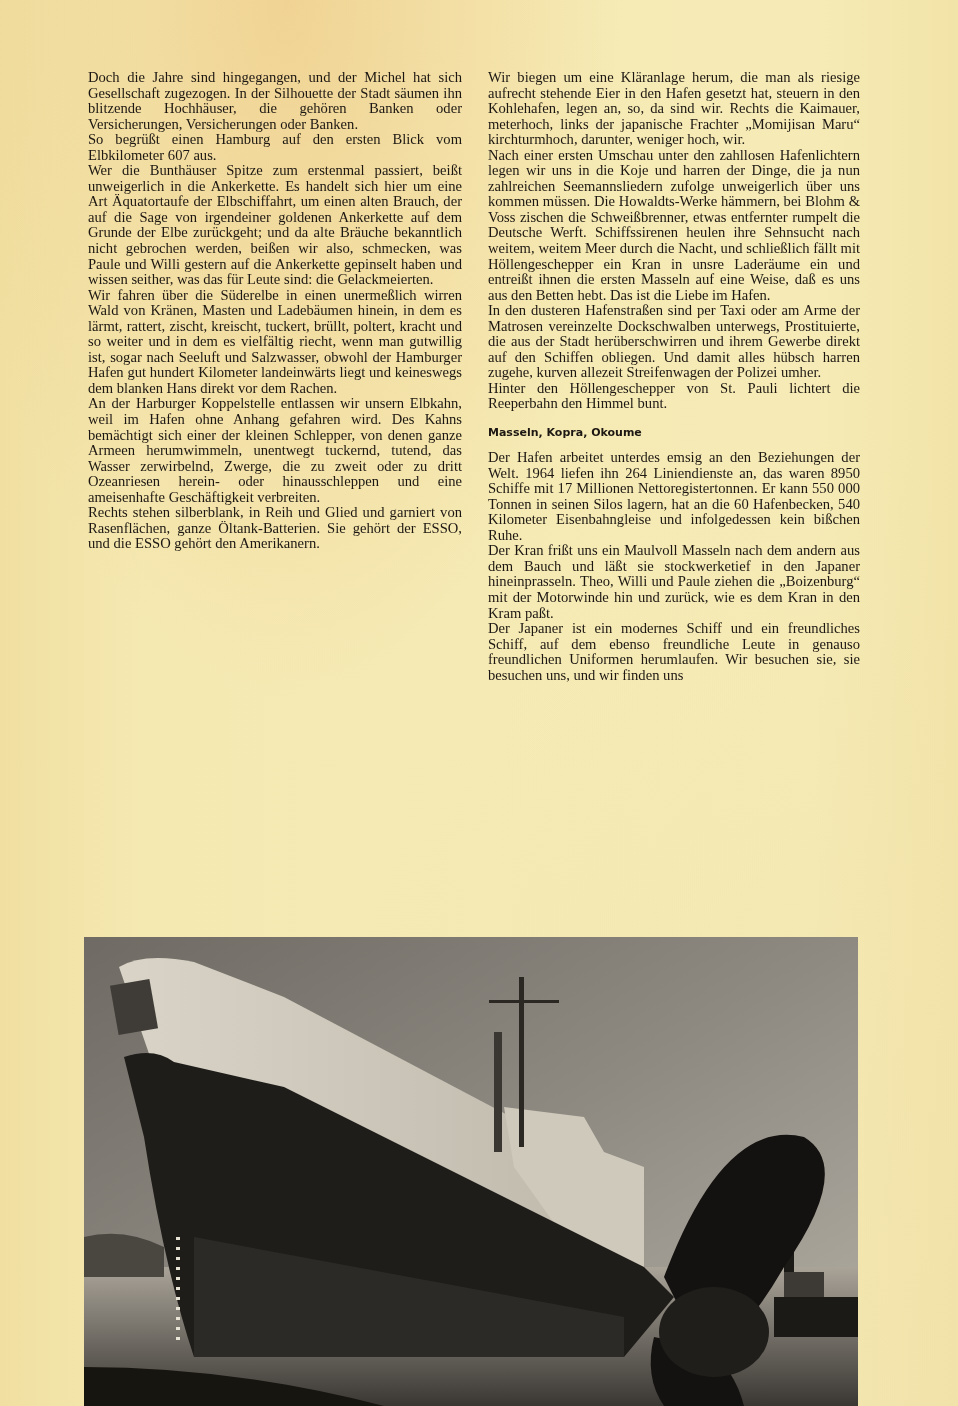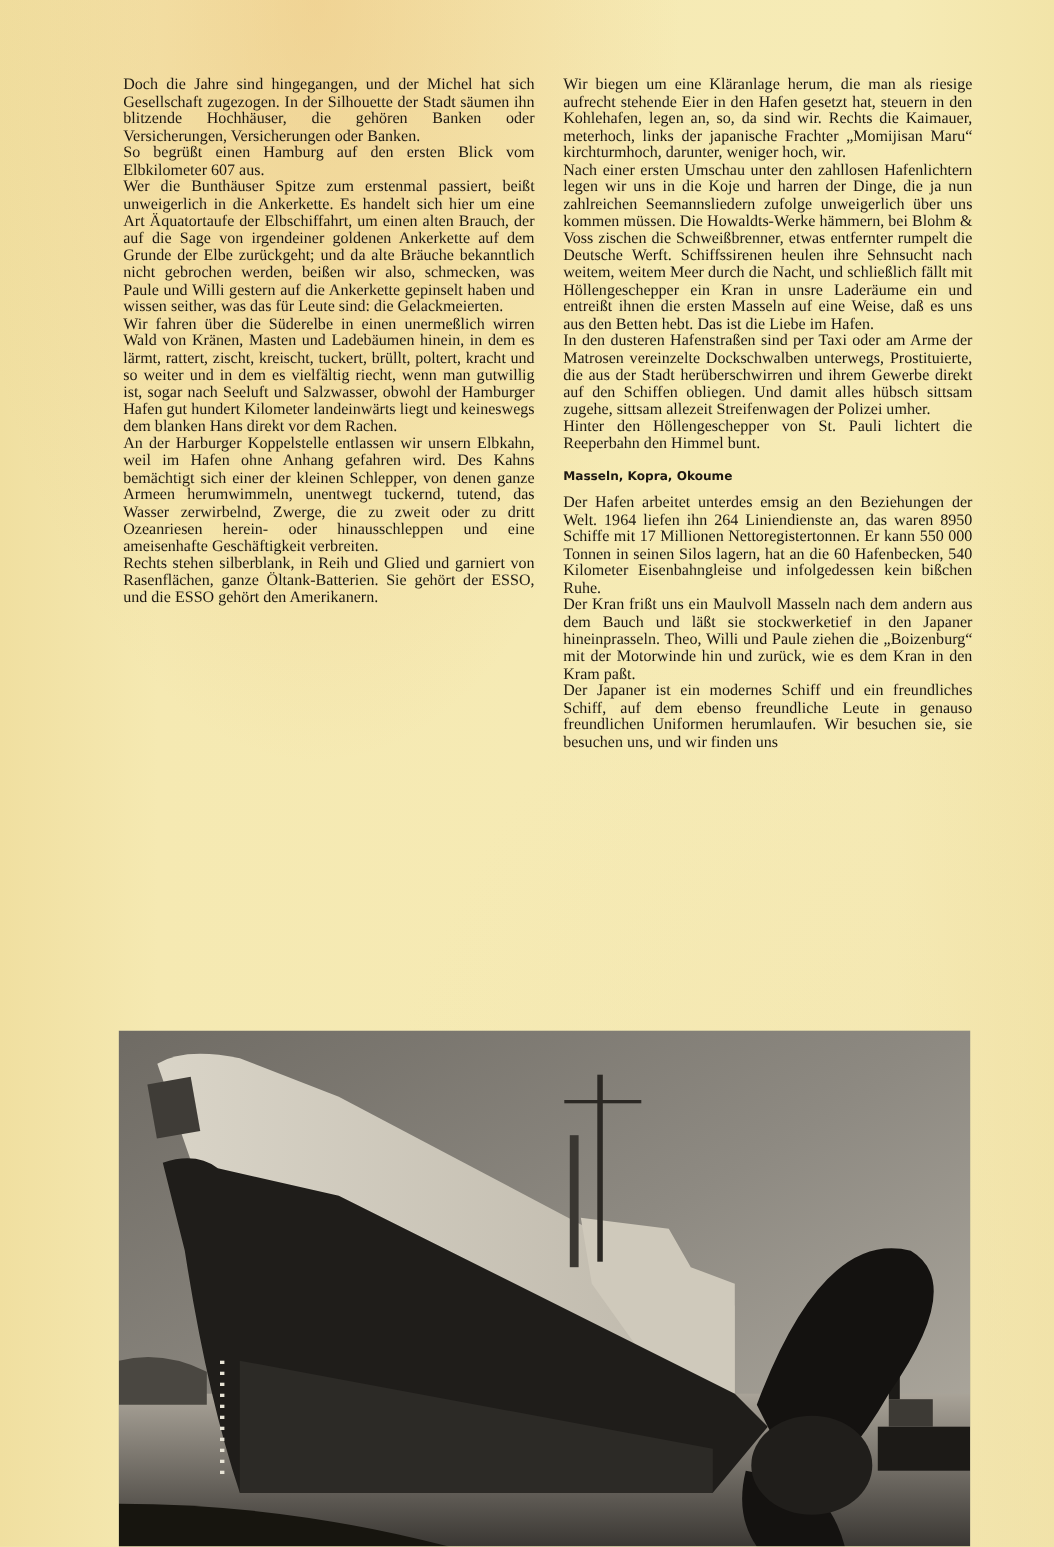--- a/index.html
+++ b/index.html
@@ -6,21 +6,21 @@
   body{
     width:958px;height:1406px;overflow:hidden;position:relative;
     background:#f3e6a8;
     background-image:
       radial-gradient(ellipse at 30% 0%, rgba(230,170,90,0.35), rgba(0,0,0,0) 35%),
       radial-gradient(ellipse at 100% 100%, rgba(240,225,170,0.6), rgba(0,0,0,0) 50%),
       linear-gradient(90deg,#f0dfa0 0%,#f5e9b2 15%,#f6ebb6 85%,#f2e4a8 100%);
     font-family:"DejaVu Serif","Liberation Serif",serif;
     color:#1c1712;
   }
-  .page{position:absolute;inset:0;margin-left:24px;}
+  .page{position:absolute;inset:0;}
   .col{
     position:absolute;top:70px;
     font-family:"Liberation Serif","DejaVu Serif",serif;
     font-size:14.6px;line-height:15.55px;
     text-align:justify;hyphens:none;
   }
   .col-left{left:88px;width:374px;}
   .col-right{left:488px;width:372px;}
   .col p{margin:0;text-indent:0;}
   .col h2{
@@ -44,21 +44,21 @@
     <p>So begrüßt einen Hamburg auf den ersten Blick vom Elbkilometer 607 aus.</p>
     <p>Wer die Bunthäuser Spitze zum erstenmal passiert, beißt unweigerlich in die Ankerkette. Es handelt sich hier um eine Art Äquatortaufe der Elbschiffahrt, um einen alten Brauch, der auf die Sage von irgendeiner goldenen Ankerkette auf dem Grunde der Elbe zurückgeht; und da alte Bräuche bekanntlich nicht gebrochen werden, beißen wir also, schmecken, was Paule und Willi gestern auf die Ankerkette gepinselt haben und wissen seither, was das für Leute sind: die Gelackmeierten.</p>
     <p>Wir fahren über die Süderelbe in einen unermeßlich wirren Wald von Kränen, Masten und Ladebäumen hinein, in dem es lärmt, rattert, zischt, kreischt, tuckert, brüllt, poltert, kracht und so weiter und in dem es vielfältig riecht, wenn man gutwillig ist, sogar nach Seeluft und Salzwasser, obwohl der Hamburger Hafen gut hundert Kilometer landeinwärts liegt und keineswegs dem blanken Hans direkt vor dem Rachen.</p>
     <p>An der Harburger Koppelstelle entlassen wir unsern Elbkahn, weil im Hafen ohne Anhang gefahren wird. Des Kahns bemächtigt sich einer der kleinen Schlepper, von denen ganze Armeen herumwimmeln, unentwegt tuckernd, tutend, das Wasser zerwirbelnd, Zwerge, die zu zweit oder zu dritt Ozeanriesen herein- oder hinausschleppen und eine ameisenhafte Geschäftigkeit verbreiten.</p>
     <p>Rechts stehen silberblank, in Reih und Glied und garniert von Rasenflächen, ganze Öltank-Batterien. Sie gehört der ESSO, und die ESSO gehört den Amerikanern.</p>
   </div>
 
   <div class="col col-right">
     <p>Wir biegen um eine Kläranlage herum, die man als riesige aufrecht stehende Eier in den Hafen gesetzt hat, steuern in den Kohlehafen, legen an, so, da sind wir. Rechts die Kaimauer, meterhoch, links der japanische Frachter „Momijisan Maru“ kirchturmhoch, darunter, weniger hoch, wir.</p>
     <p>Nach einer ersten Umschau unter den zahllosen Hafenlichtern legen wir uns in die Koje und harren der Dinge, die ja nun zahlreichen Seemannsliedern zufolge unweigerlich über uns kommen müssen. Die Howaldts-Werke hämmern, bei Blohm &amp; Voss zischen die Schweißbrenner, etwas entfernter rumpelt die Deutsche Werft. Schiffssirenen heulen ihre Sehnsucht nach weitem, weitem Meer durch die Nacht, und schließlich fällt mit Höllengeschepper ein Kran in unsre Laderäume ein und entreißt ihnen die ersten Masseln auf eine Weise, daß es uns aus den Betten hebt. Das ist die Liebe im Hafen.</p>
-    <p>In den dusteren Hafenstraßen sind per Taxi oder am Arme der Matrosen vereinzelte Dockschwalben unterwegs, Prostituierte, die aus der Stadt herüberschwirren und ihrem Gewerbe direkt auf den Schiffen obliegen. Und damit alles hübsch sittsam zugehe, sittsam allezeit Streifenwagen der Polizei umher.</p>
+    <p>In den dusteren Hafenstraßen sind per Taxi oder am Arme der Matrosen vereinzelte Dockschwalben unterwegs, Prostituierte, die aus der Stadt herüberschwirren und ihrem Gewerbe direkt auf den Schiffen obliegen. Und damit alles hübsch harren zugehe, kurven allezeit Streifenwagen der Polizei umher.</p>
     <p>Hinter den Höllengeschepper von St. Pauli lichtert die Reeperbahn den Himmel bunt.</p>
     <h2>Masseln, Kopra, Okoume</h2>
     <p>Der Hafen arbeitet unterdes emsig an den Beziehungen der Welt. 1964 liefen ihn 264 Liniendienste an, das waren 8950 Schiffe mit 17 Millionen Nettoregistertonnen. Er kann 550 000 Tonnen in seinen Silos lagern, hat an die 60 Hafenbecken, 540 Kilometer Eisenbahngleise und infolgedessen kein bißchen Ruhe.</p>
     <p>Der Kran frißt uns ein Maulvoll Masseln nach dem andern aus dem Bauch und läßt sie stockwerketief in den Japaner hineinprasseln. Theo, Willi und Paule ziehen die „Boizenburg“ mit der Motorwinde hin und zurück, wie es dem Kran in den Kram paßt.</p>
     <p>Der Japaner ist ein modernes Schiff und ein freundliches Schiff, auf dem ebenso freundliche Leute in genauso freundlichen Uniformen herumlaufen. Wir besuchen sie, sie besuchen uns, und wir finden uns</p>
   </div>
 
   <div class="photo" title="Black-and-white photograph of a freighter's bow seen from the waterline, a large ship propeller in the foreground and a tugboat to the right">
     <svg viewBox="0 0 774 469" preserveAspectRatio="none">
       <defs>

